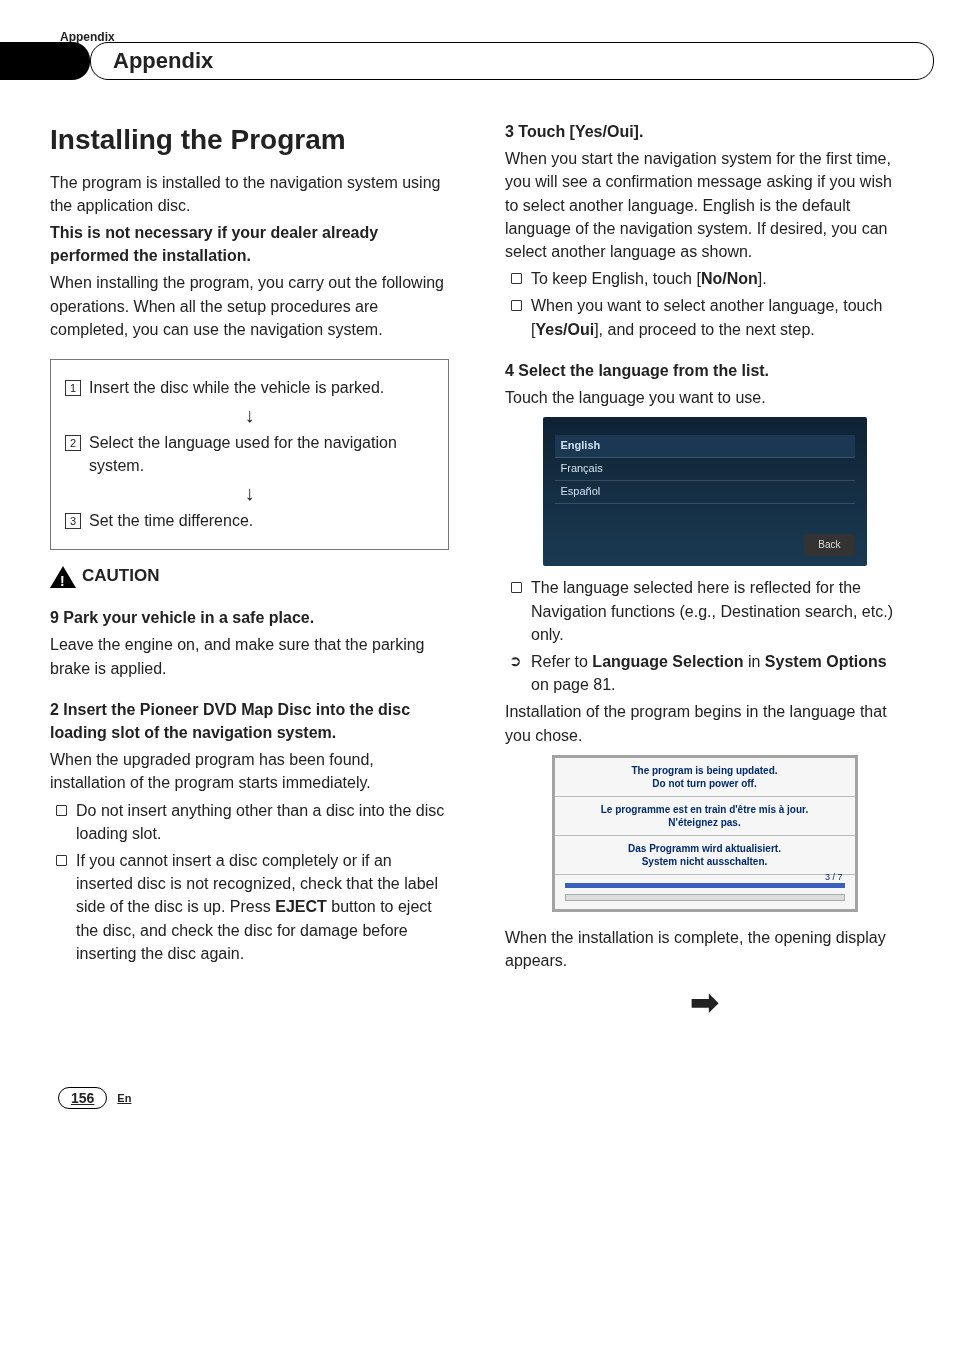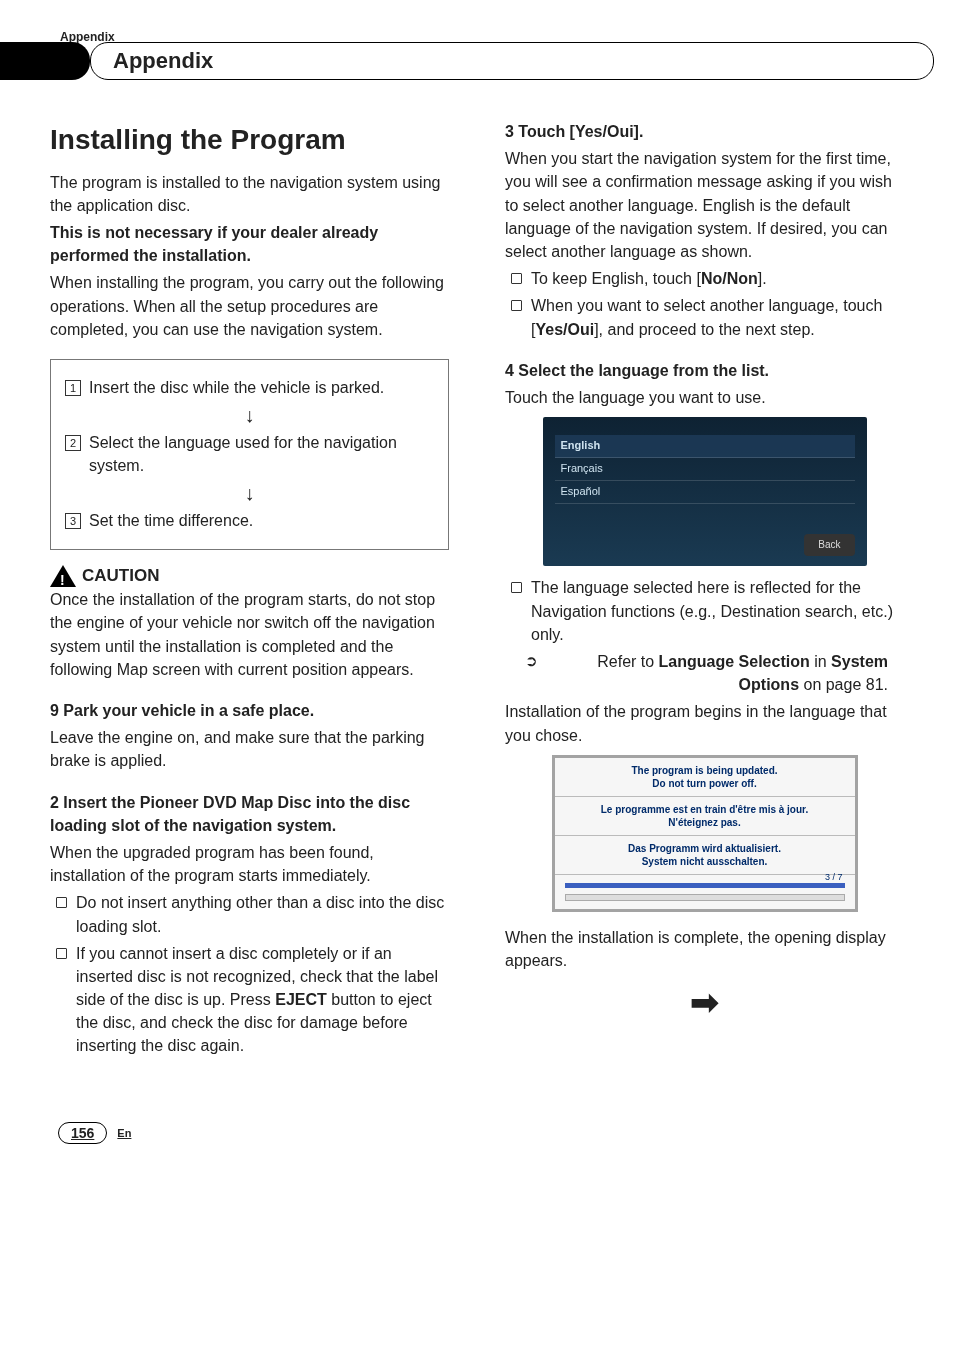--- a/index.html
+++ b/index.html
@@ -87,21 +87,21 @@
   }
   .down-arrow {
     text-align: center;
     font-size: 20px;
     font-weight: bold;
     line-height: 1;
     margin: 6px 0;
   }
   .caution-row {
     display: flex;
-    align-items: center;
+    align-items: flex-end;
     gap: 6px;
   }
   .warn-tri {
     width: 0; height: 0;
     border-left: 13px solid transparent;
     border-right: 13px solid transparent;
     border-bottom: 22px solid #000;
     position: relative;
   }
   .warn-tri::after {
@@ -138,22 +138,21 @@
     top: 6px;
     width: 9px;
     height: 9px;
     border: 1.5px solid #333;
     border-radius: 1px;
     background: #fff;
   }
   ul.ref {
     list-style: none;
     padding-left: 26px;
-    margin: 4px 16px;
-    text-align: right;
+    margin: 4px 0;
   }
   ul.ref li { position: relative; margin-bottom: 4px; }
   ul.ref li::before {
     content: "➲";
     position: absolute;
     left: -22px;
     top: 0;
     font-size: 15px;
   }
   .screenshot1 {
@@ -243,21 +242,20 @@
         <div class="step-row">
           <span class="num-square">3</span>
           <span>Set the time difference.</span>
         </div>
       </div>
 
       <div class="caution-row">
         <div class="warn-tri"></div>
         <span class="caution-label">CAUTION</span>
       </div>
-      <p>Once the installation of the program starts, do not stop the engine of your vehicle nor switch off the navigation system until the installation is completed and the following Map screen with current position appears.</p>
 
       <p class="step-head">9    Park your vehicle in a safe place.</p>
       <p>Leave the engine on, and make sure that the parking brake is applied.</p>
 
       <p class="step-head">2    Insert the Pioneer DVD Map Disc into the disc loading slot of the navigation system.</p>
       <p>When the upgraded program has been found, installation of the program starts immediately.</p>
       <ul class="square">
         <li>Do not insert anything other than a disc into the disc loading slot.</li>
         <li>
           <span>If you cannot insert a disc completely or if an inserted disc is not recognized, check that the label side of the disc is up. Press </span><span class="bold">EJECT</span><span> button to eject the disc, and check the disc for damage before inserting the disc again.</span>

